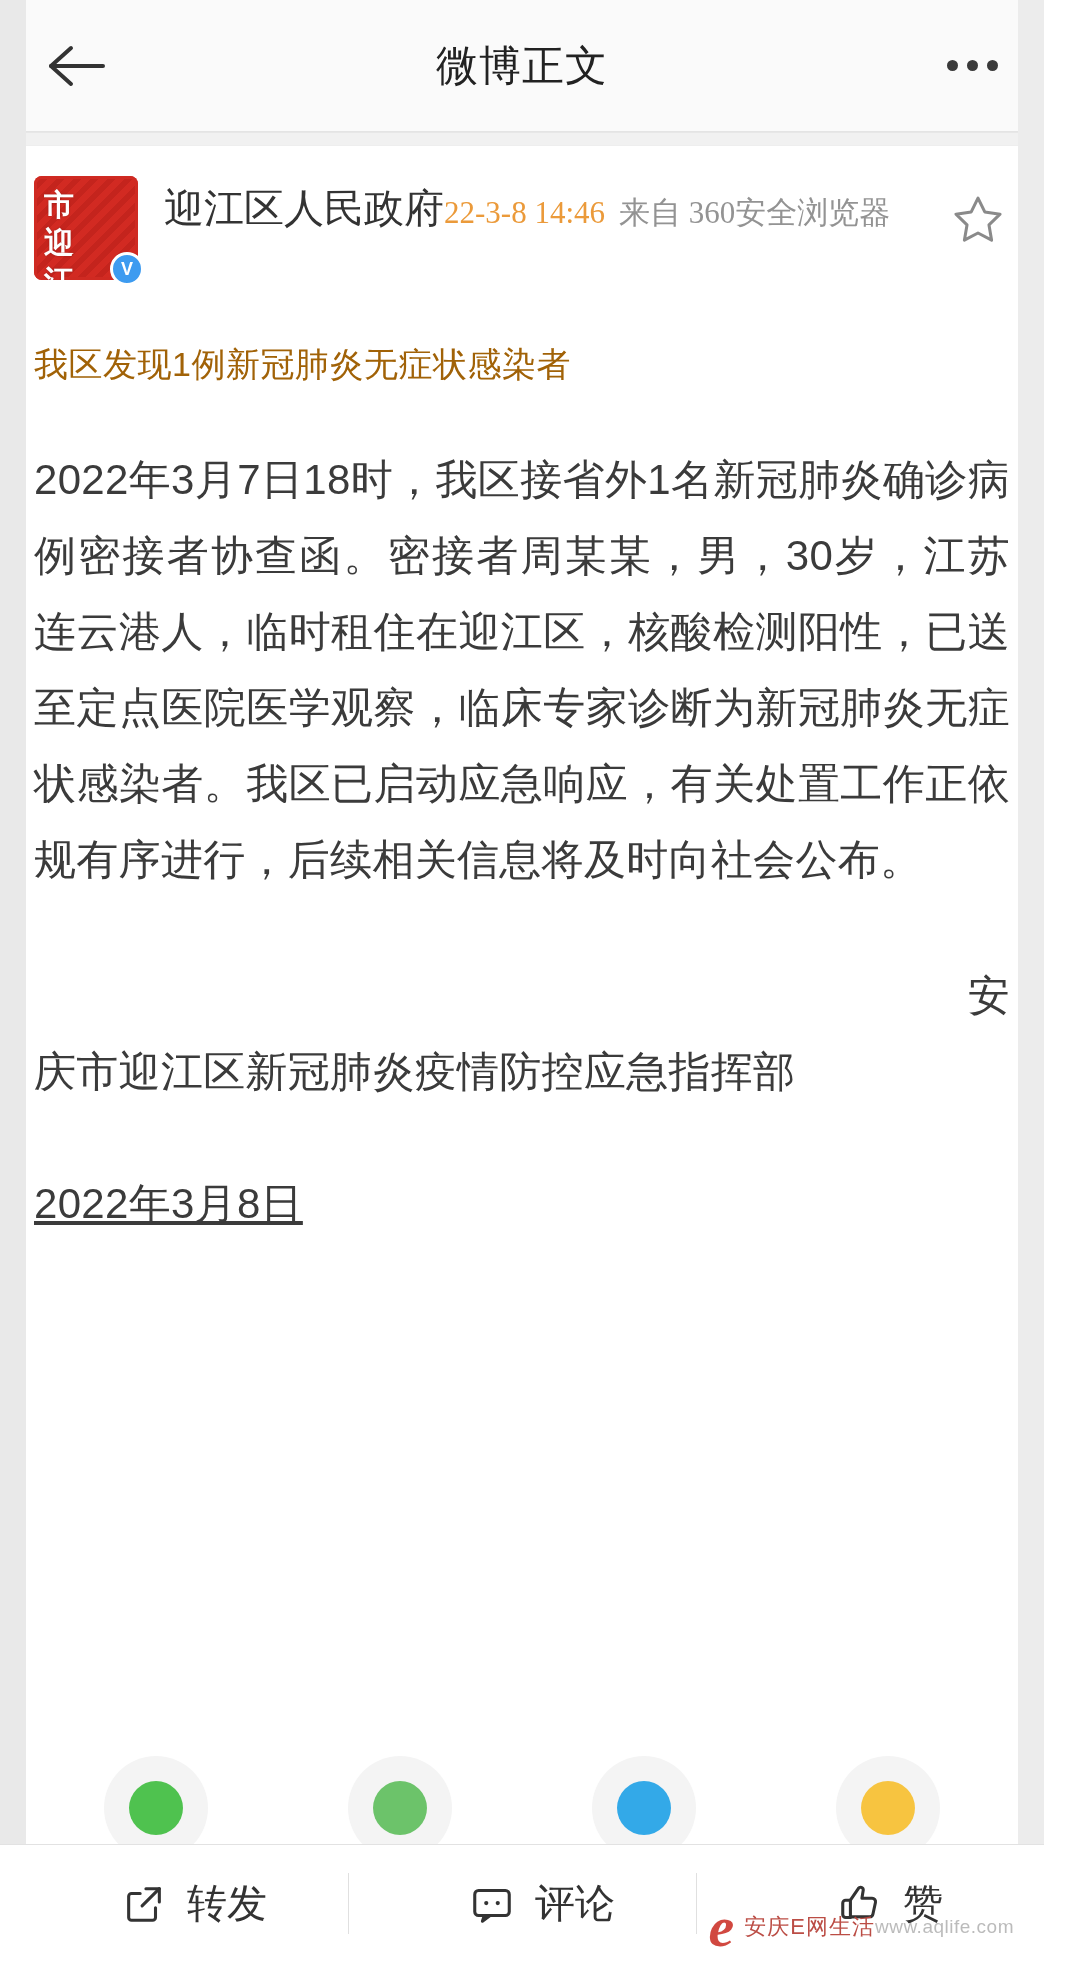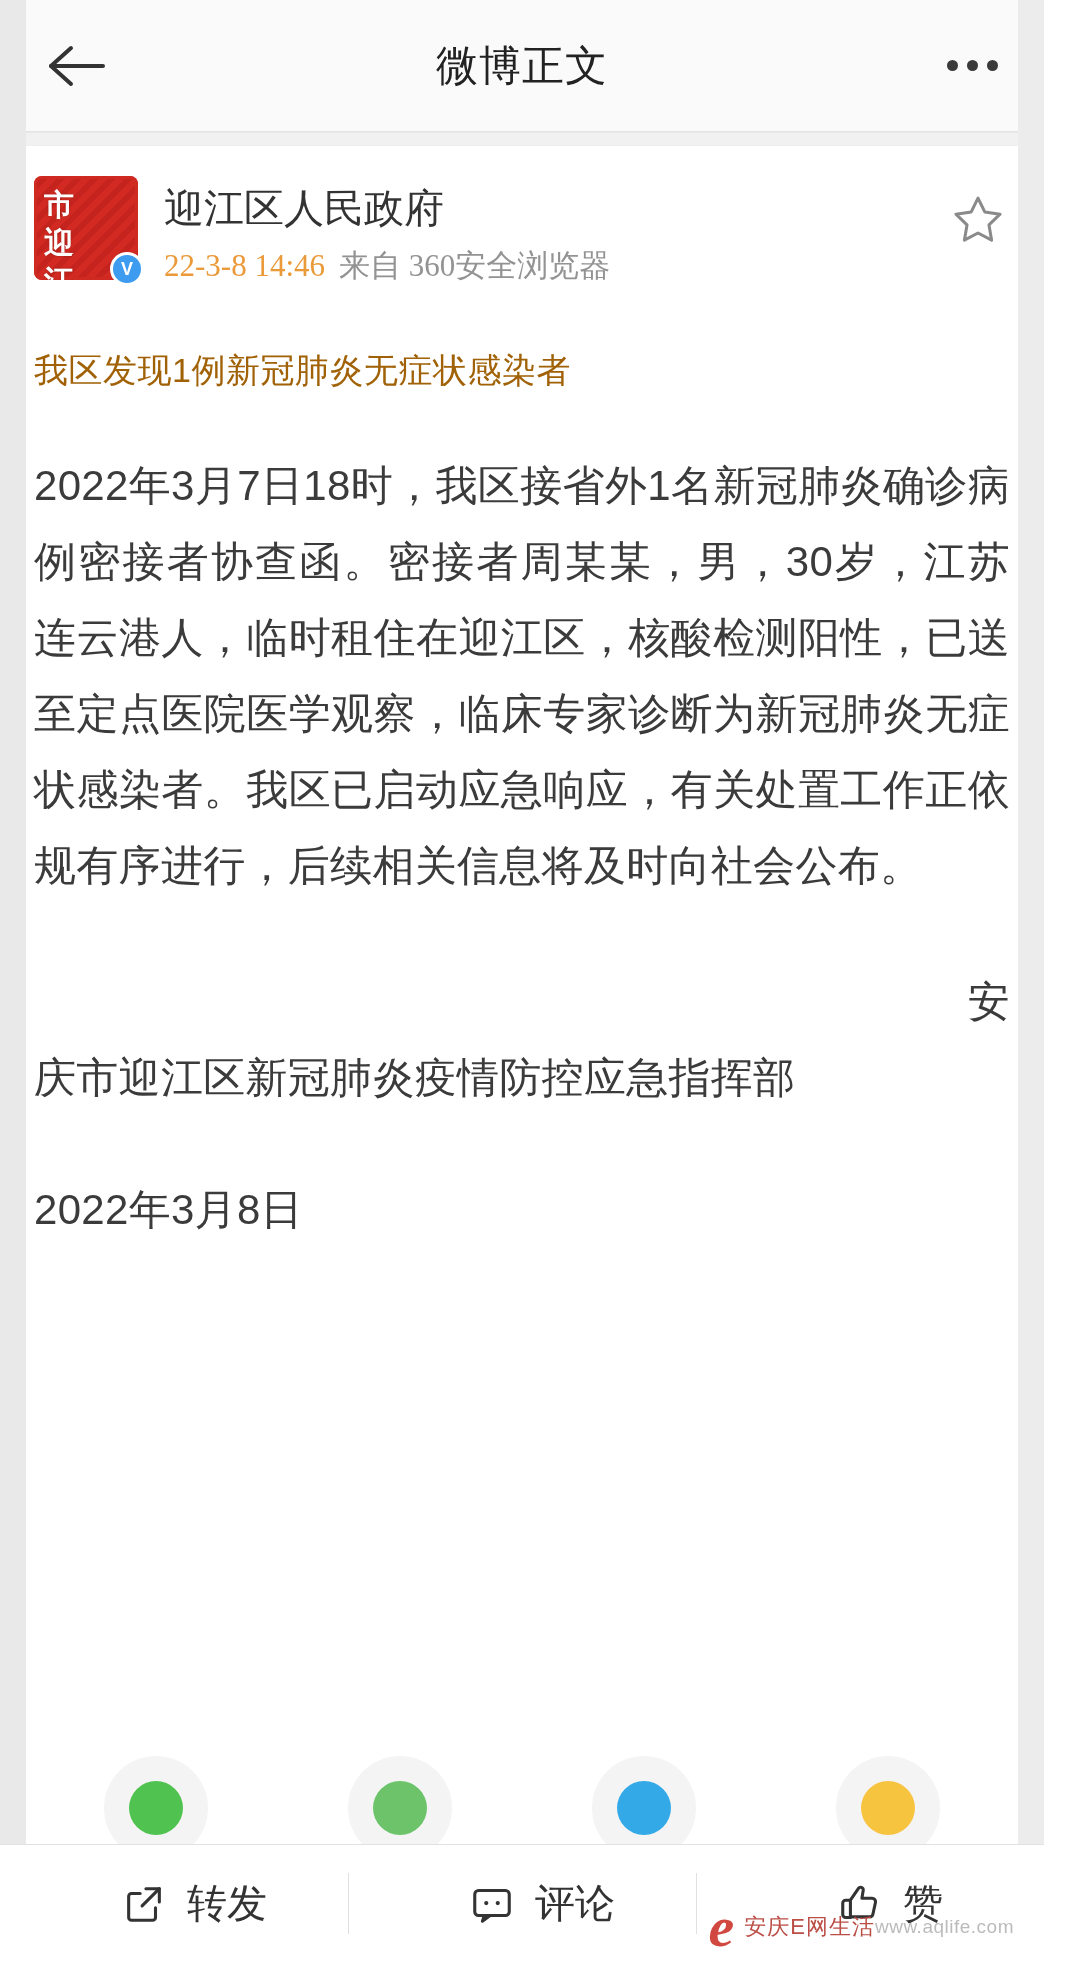--- a/index.html
+++ b/index.html
@@ -143,21 +143,21 @@
     color: #ffffff;
     font-size: 18px;
     line-height: 28px;
     text-align: center;
     font-weight: 700;
   }
   .verified-badge.blue { background: #3d9bf0; }
 
   .name-block {
     display: flex;
-    flex-direction: column;
+    flex-direction: row;
     justify-content: center;
     padding-top: 4px;
   }
   .account-name {
     font-size: 40px;
     color: #333333;
     font-weight: 500;
     line-height: 56px;
   }
   .meta-line {
@@ -199,20 +199,21 @@
   .post-body p { margin: 0; }
   .post-body p.sign {
     margin-top: 60px;
     text-indent: 0;
   }
   .post-body p.sign-line {
     margin-top: 0;
   }
   .post-body p.date {
     margin-top: 56px;
+    text-decoration: underline;
   }
   .sign-pad { display: inline-block; width: 100%; text-align: right; }
 
   
   .share-row {
     position: absolute;
     left: 34px;
     right: 34px;
     bottom: 0;
     height: 88px;

